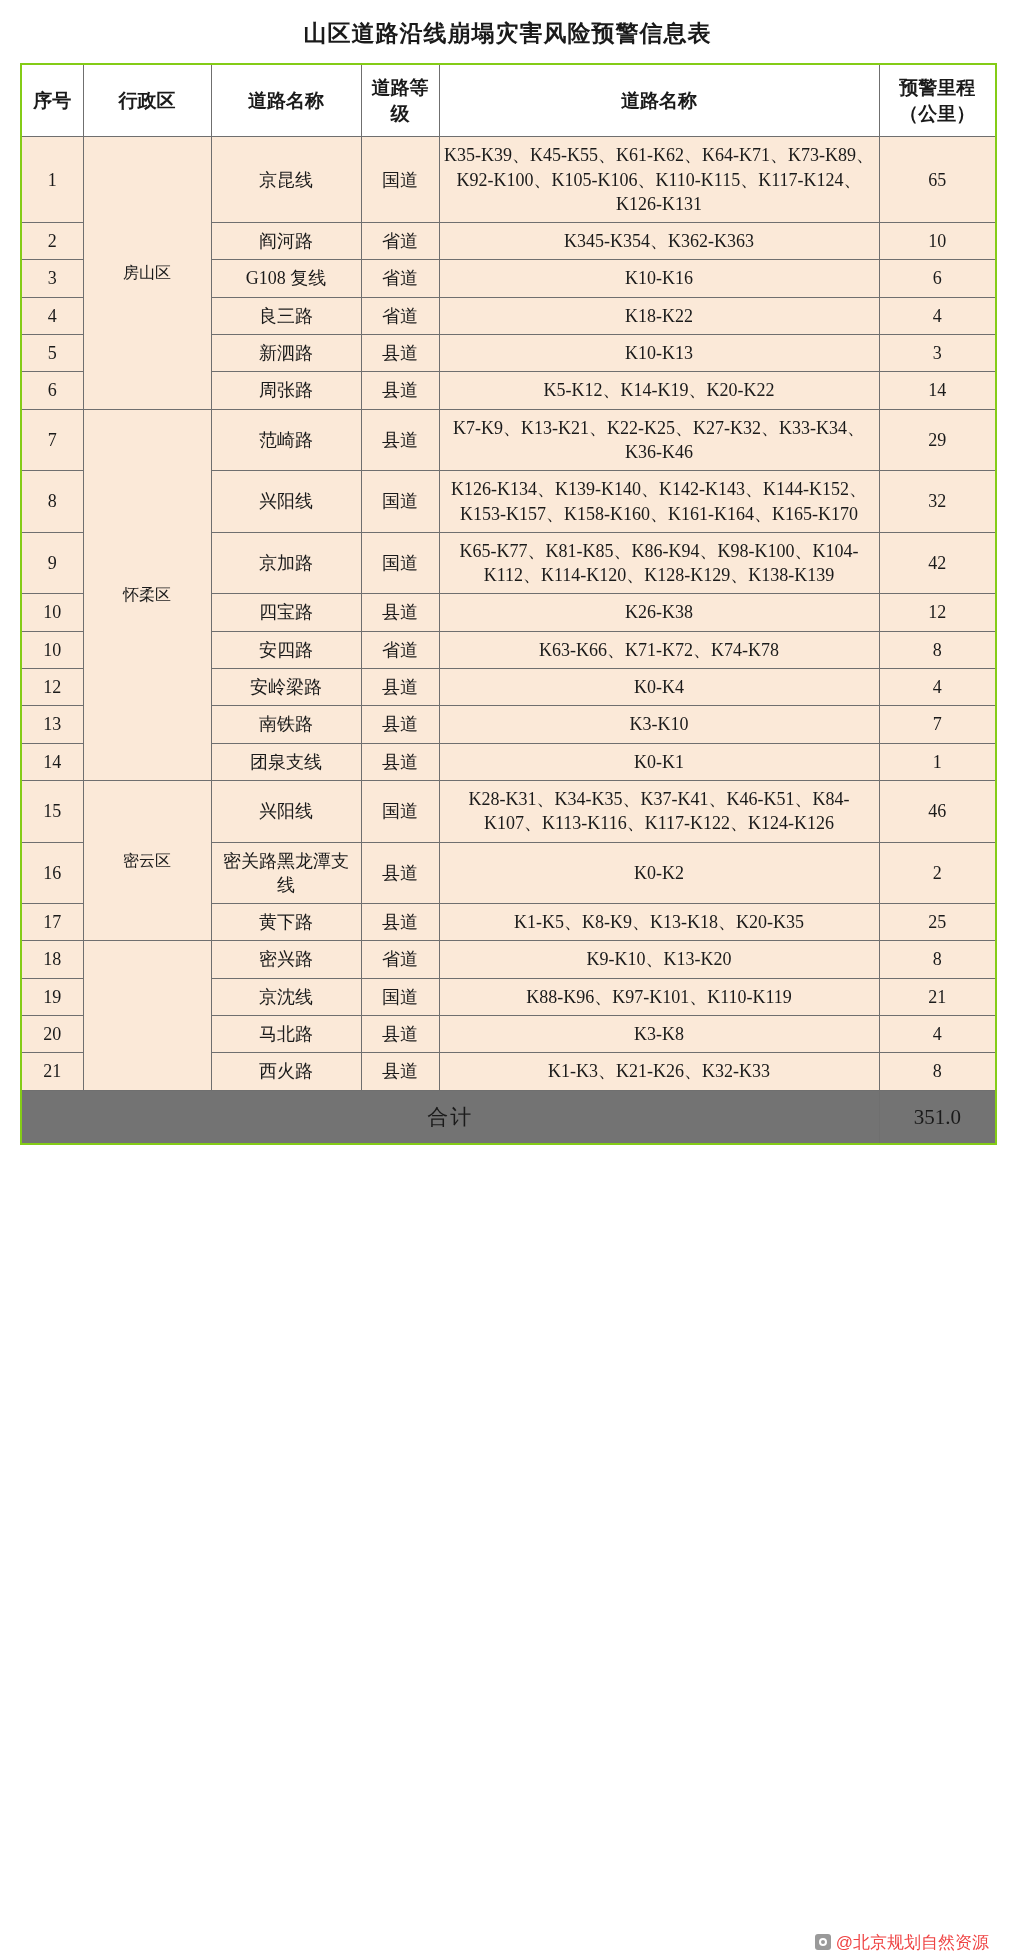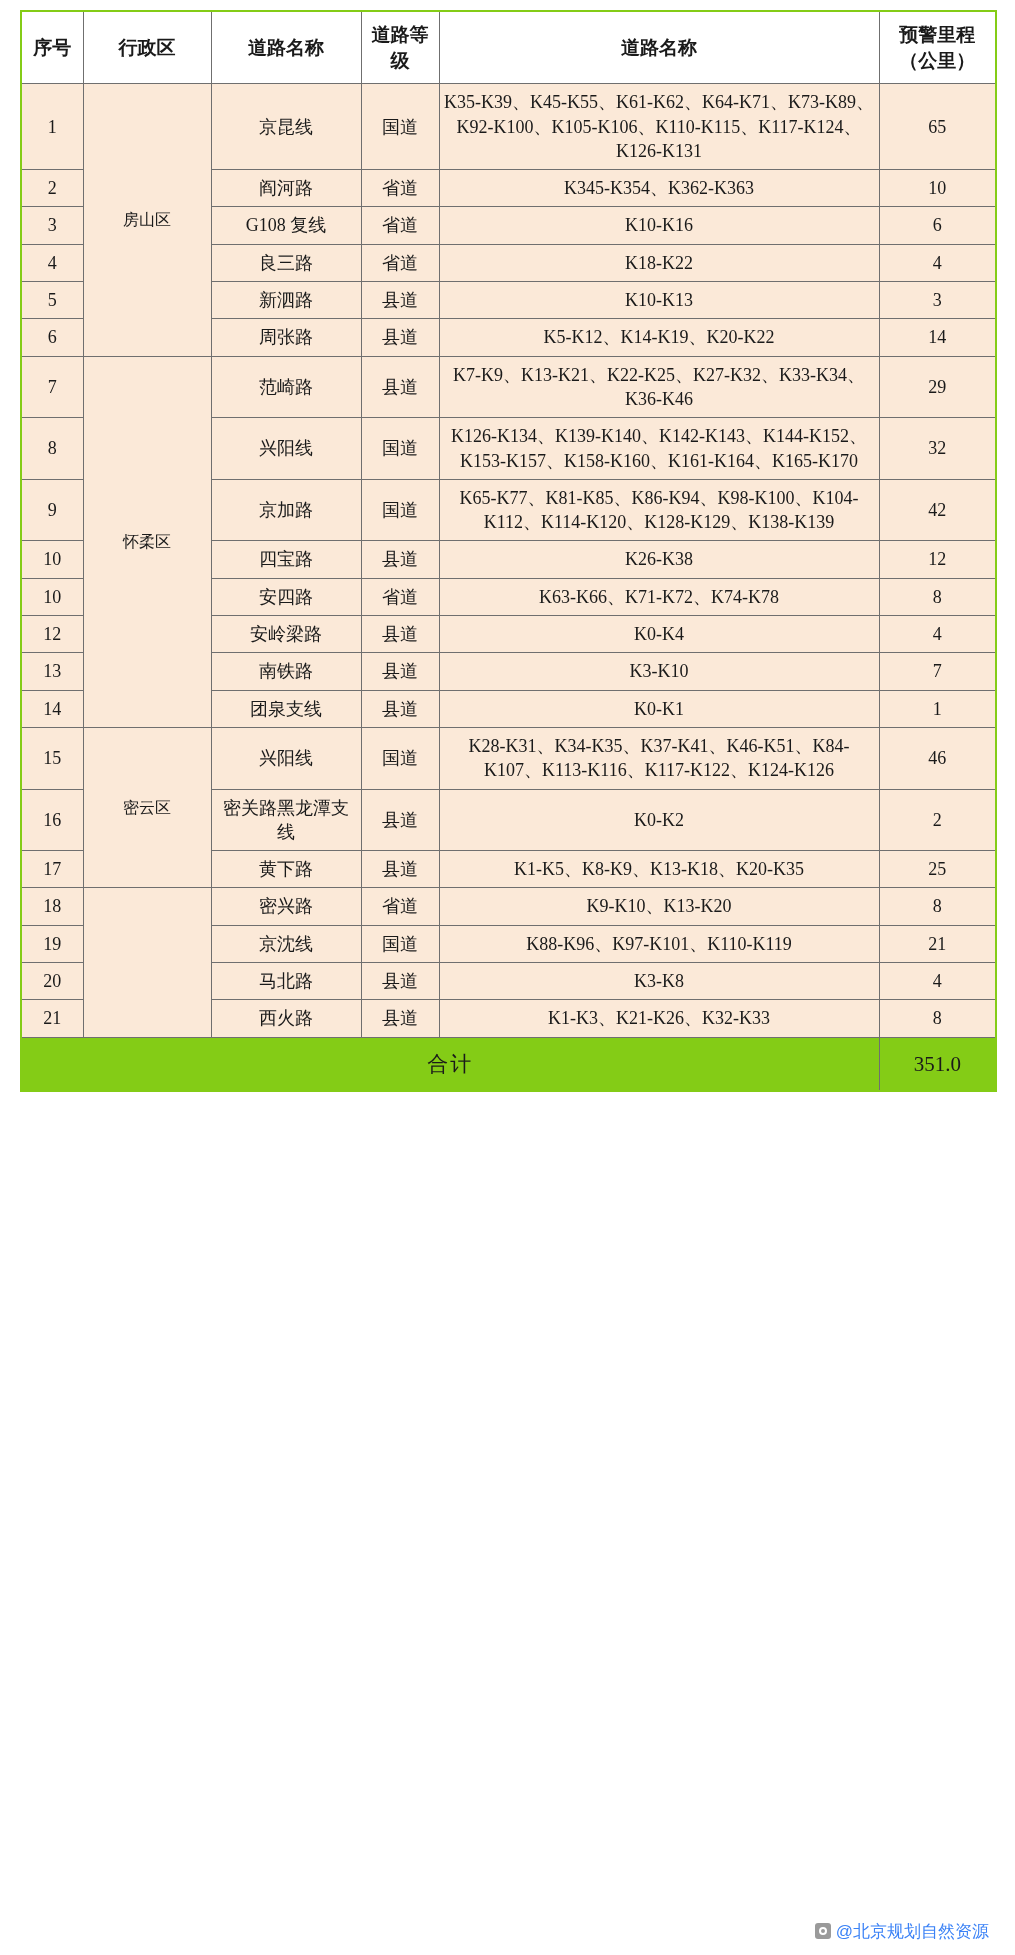--- a/index.html
+++ b/index.html
@@ -72,33 +72,33 @@
   .col-seg     { width: 440px; }
   .col-km      { width: 117px; }
   td.seg-cell {
     font-size: 17px;
     padding: 6px 8px;
   }
   td.km-cell, td.no-cell {
     font-size: 19px;
   }
   tr.total-row td {
-    background: #84cc16;
+    background: #737373;
     font-size: 21px;
     padding: 12px 4px;
   }
   tr.total-row td.total-label {
     letter-spacing: 2px;
   }
   .watermark {
     position: absolute;
     right: 26px;
-    bottom: 12px;
+    bottom: 1px;
     font-size: 17px;
-    color: #3b82f6;
+    color: #ef4444;
     font-family: "Liberation Sans", "DejaVu Sans", sans-serif;
     white-space: nowrap;
   }
   .wm-logo {
     display: inline-block;
     width: 16px;
     height: 16px;
     border-radius: 3px;
     background: #9a9a9a;
     vertical-align: -2px;
@@ -113,20 +113,21 @@
     border: 2px solid #ffffff;
     border-radius: 50%;
     box-sizing: border-box;
   }
 </style>
 </head>
 <body>
 
 <div class="page">
 
+  <div class="doc-title">山区道路沿线崩塌灾害风险预警信息表</div>
 
 
   <table class="warn-table">
     <colgroup>
       <col class="col-no">
       <col class="col-dist">
       <col class="col-road">
       <col class="col-grade">
       <col class="col-seg">
       <col class="col-km">

